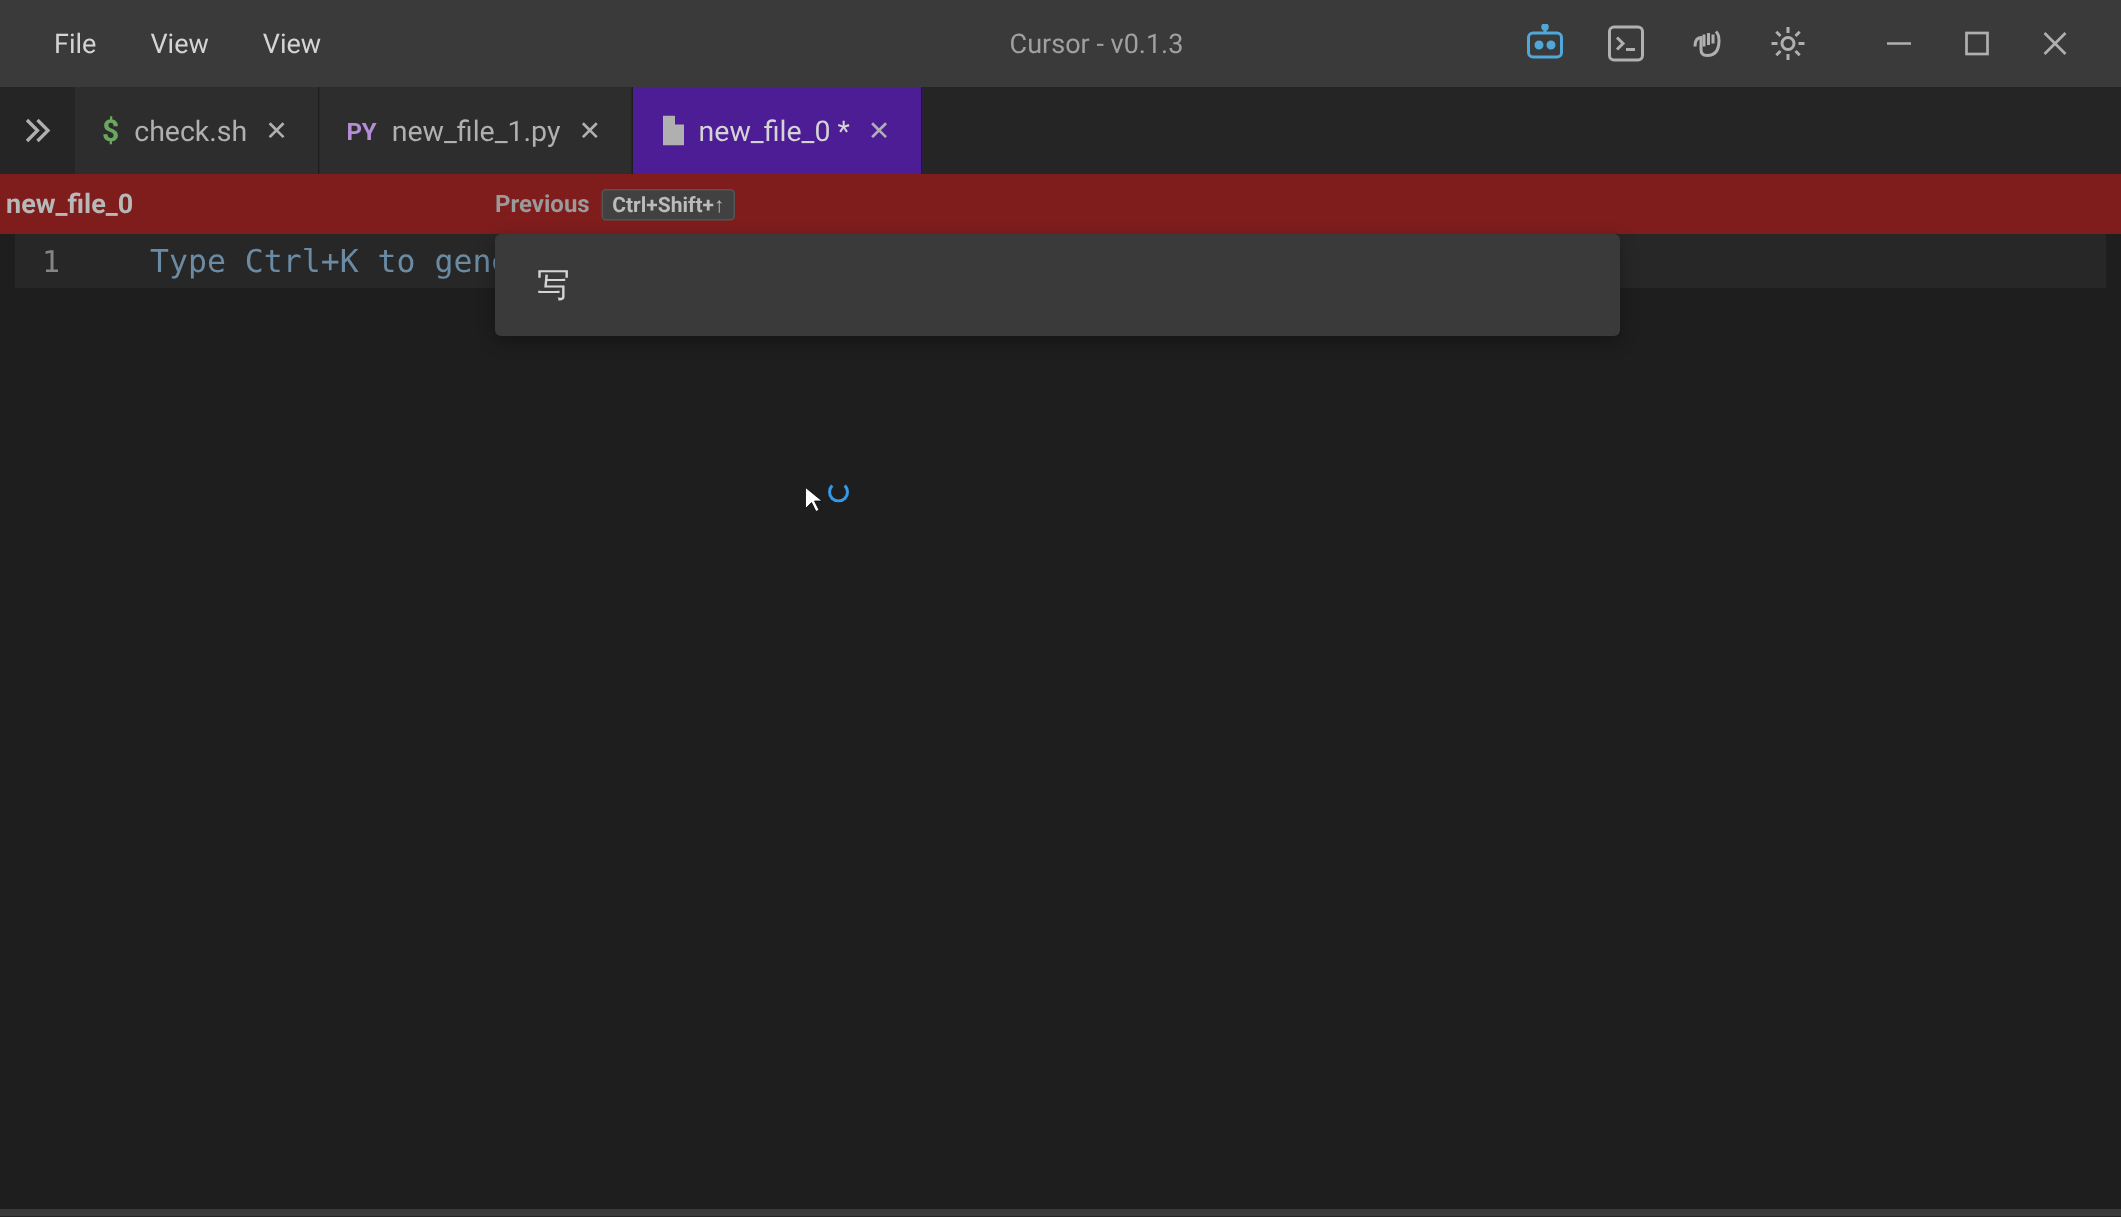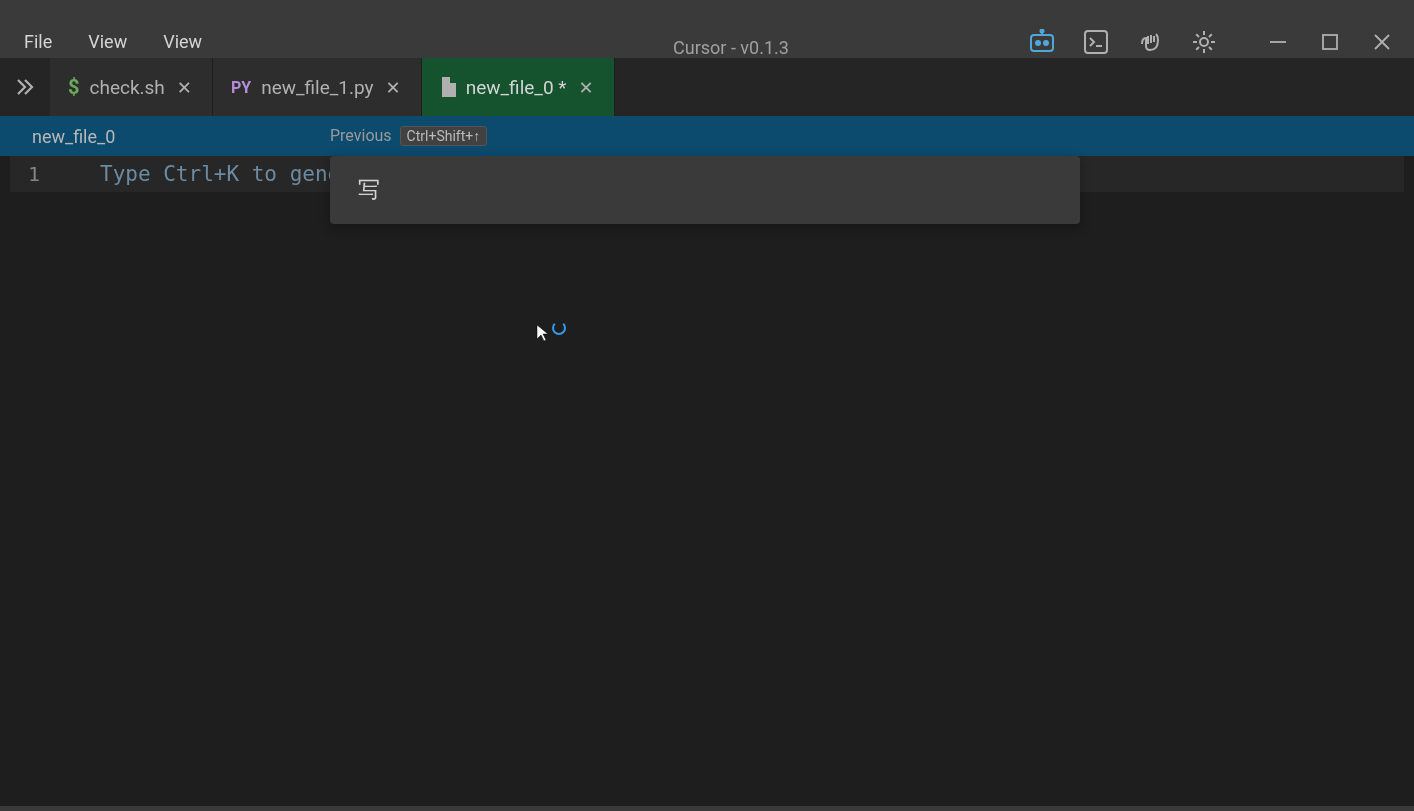--- a/index.html
+++ b/index.html
@@ -13,22 +13,22 @@
       background: #1e1e1e;
       font-family: -apple-system, BlinkMacSystemFont, "Segoe UI", Roboto, sans-serif;
       color: #cccccc;
       overflow: hidden;
       position: relative;
     }
     .title-bar {
       height: 58px;
       background: #3a3a3a;
       display: flex;
-      align-items: flex-end;
-      padding: 0 8px;
+      align-items: center;
+      padding: 0 20px;
       position: relative;
     }
     .menu-items {
       display: flex;
       gap: 4px;
     }
     .menu-item {
       padding: 6px 16px;
       font-size: 18px;
       color: #d4d4d4;
@@ -87,21 +87,21 @@
       padding: 0 18px;
       gap: 10px;
       font-size: 19px;
       color: #b0b0b0;
       cursor: pointer;
       background: #2d2d2d;
       border-right: 1px solid #1e1e1e;
       position: relative;
     }
     .tab.active {
-      background: #14532d;
+      background: #4c1d95;
       color: #d4d4d4;
     }
     .tab-icon {
       display: flex;
       align-items: center;
       justify-content: center;
     }
     .tab-icon.dollar {
       color: #6ba85e;
       font-weight: bold;
@@ -113,25 +113,26 @@
       font-size: 16px;
     }
     .tab-close {
       color: #b0b0b0;
       font-size: 18px;
       padding: 2px;
       cursor: pointer;
     }
     .breadcrumb-row {
       height: 40px;
-      background: #0c4a6e;
-      display: flex;
-      align-items: center;
-      padding-left: 32px;
+      background: #7f1d1d;
+      display: flex;
+      align-items: center;
+      padding-left: 4px;
       position: relative;
+      font-weight: bold;
     }
     .breadcrumb-text {
       font-size: 18px;
       color: #b8b8b8;
     }
     .prev-hint {
       position: absolute;
       left: 330px;
       display: flex;
       align-items: flex-start;

